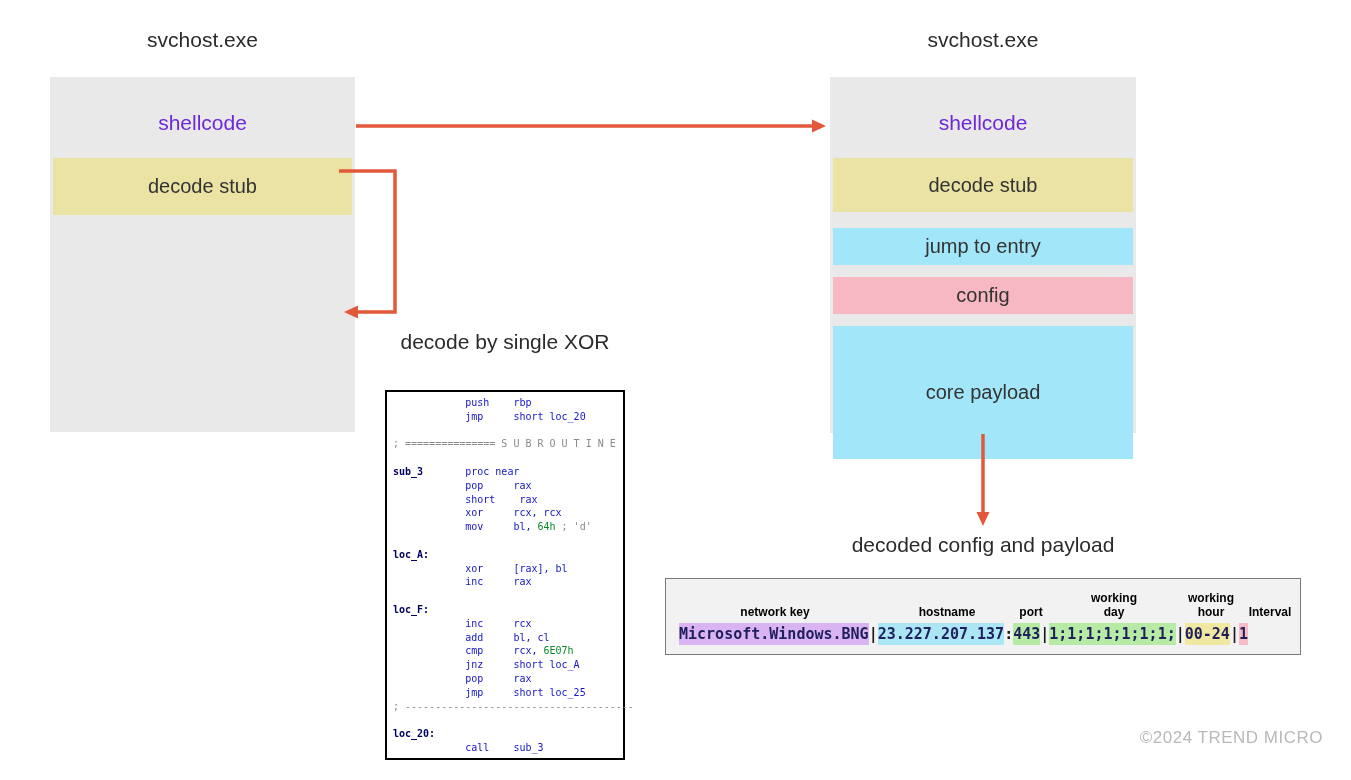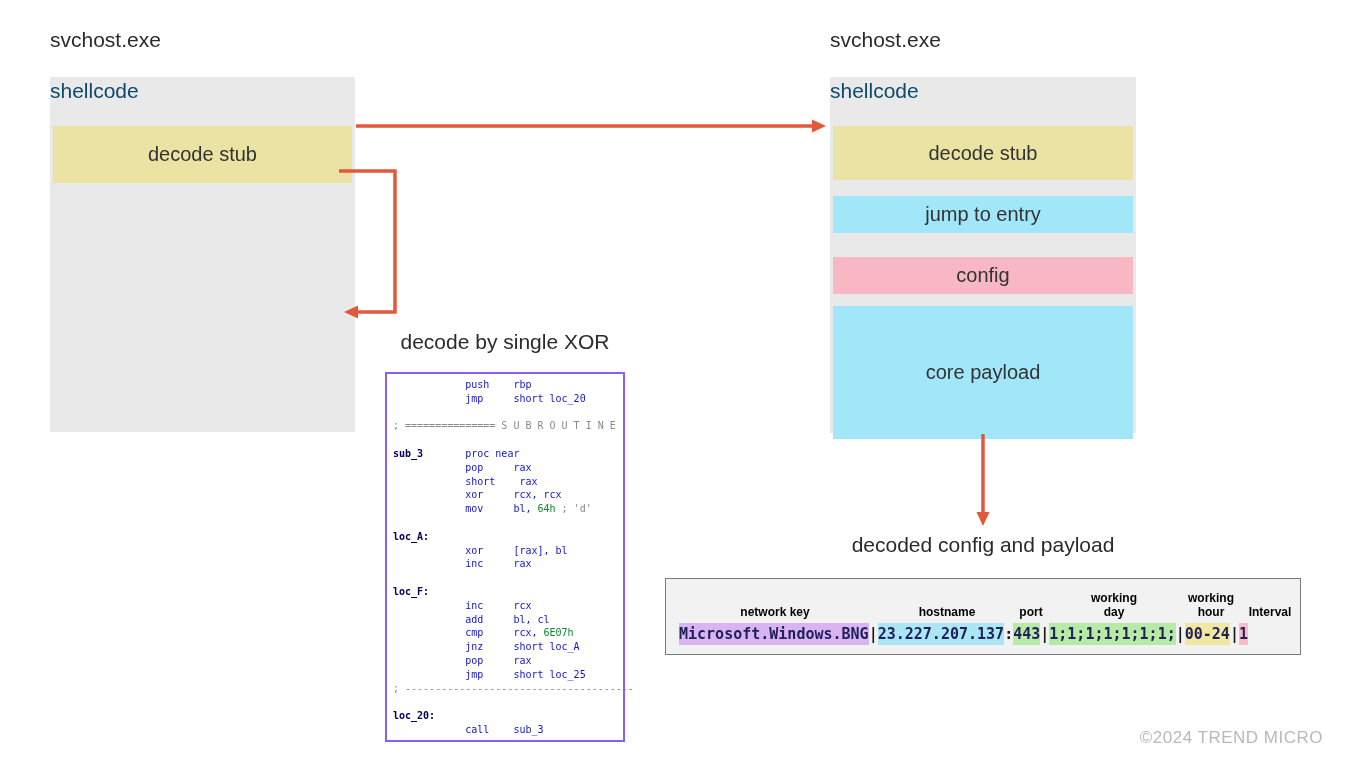--- a/index.html
+++ b/index.html
@@ -1,41 +1,41 @@
 <!DOCTYPE html>
 <html><head>
 <meta charset="utf-8">
 <style>
   html,body{margin:0;padding:0;}
   body{
     width:1351px;height:780px;position:relative;background:#ffffff;
     font-family:"Liberation Sans","DejaVu Sans",sans-serif;color:#2e2e2e;overflow:hidden;
   }
   .abs{position:absolute;}
-  .proc-title{font-size:21px;font-weight:500;color:#2b2b2b;}
+  .proc-title{font-size:21px;font-weight:500;text-align:center;color:#2b2b2b;}
   .title-left{left:50px;top:28px;width:305px;}
   .title-right{left:830px;top:28px;width:306px;}
 
   .proc{position:absolute;background:#e9e9e9;}
   .proc-left{left:50px;top:77px;width:305px;height:355px;}
   .proc-right{left:830px;top:77px;width:306px;height:356px;}
-  .proc-label{text-align:left;margin-top:2px;height:27px;font-size:21px;font-weight:500;color:#0c4a6e;}
+  .proc-label{text-align:center;margin-top:34px;height:27px;font-size:21px;font-weight:500;color:#6d28d9;}
   .blocks{padding:0 3px;display:flex;flex-direction:column;}
   .blk{display:flex;align-items:center;justify-content:center;font-size:20px;font-weight:500;color:#333;}
   .proc-left  .blk-decode-stub{height:57px;margin-top:20px;}
   .proc-left  .blk-encoded-blob{height:203px;margin-top:10px;}
   .proc-right .blk-decode-stub{height:54px;margin-top:20px;}
   .proc-right .blk-jump-to-entry{height:37px;margin-top:16px;}
-  .proc-right .blk-config{height:37px;margin-top:24px;}
+  .proc-right .blk-config{height:37px;margin-top:12px;}
   .proc-right .blk-core-payload{height:133px;margin-top:12px;}
 
   .xor-title{left:365px;top:330px;width:280px;font-size:21px;font-weight:500;text-align:center;color:#2b2b2b;}
   .code-box{
-    left:385px;top:372px;width:240px;height:370px;background:#ffffff;
-    border:2px solid #8b5cf6;box-sizing:border-box;padding:4px 6px;
+    left:385px;top:390px;width:240px;height:370px;background:#ffffff;
+    border:2px solid #000000;box-sizing:border-box;padding:4px 6px;
     font-family:"DejaVu Sans Mono","Liberation Mono",monospace;font-size:10px;line-height:13.8px;
   }
   .code-line{white-space:pre;}
   .seg-b{color:#1414c8;}
   .seg-k{color:#000060;font-weight:bold;}
   .seg-n{color:#0c8a2a;}
   .seg-c{color:#8a8a8a;}
 
   .decoded-title{left:665px;top:533px;width:636px;font-size:21px;font-weight:500;text-align:center;color:#2b2b2b;}
   .config-box{

